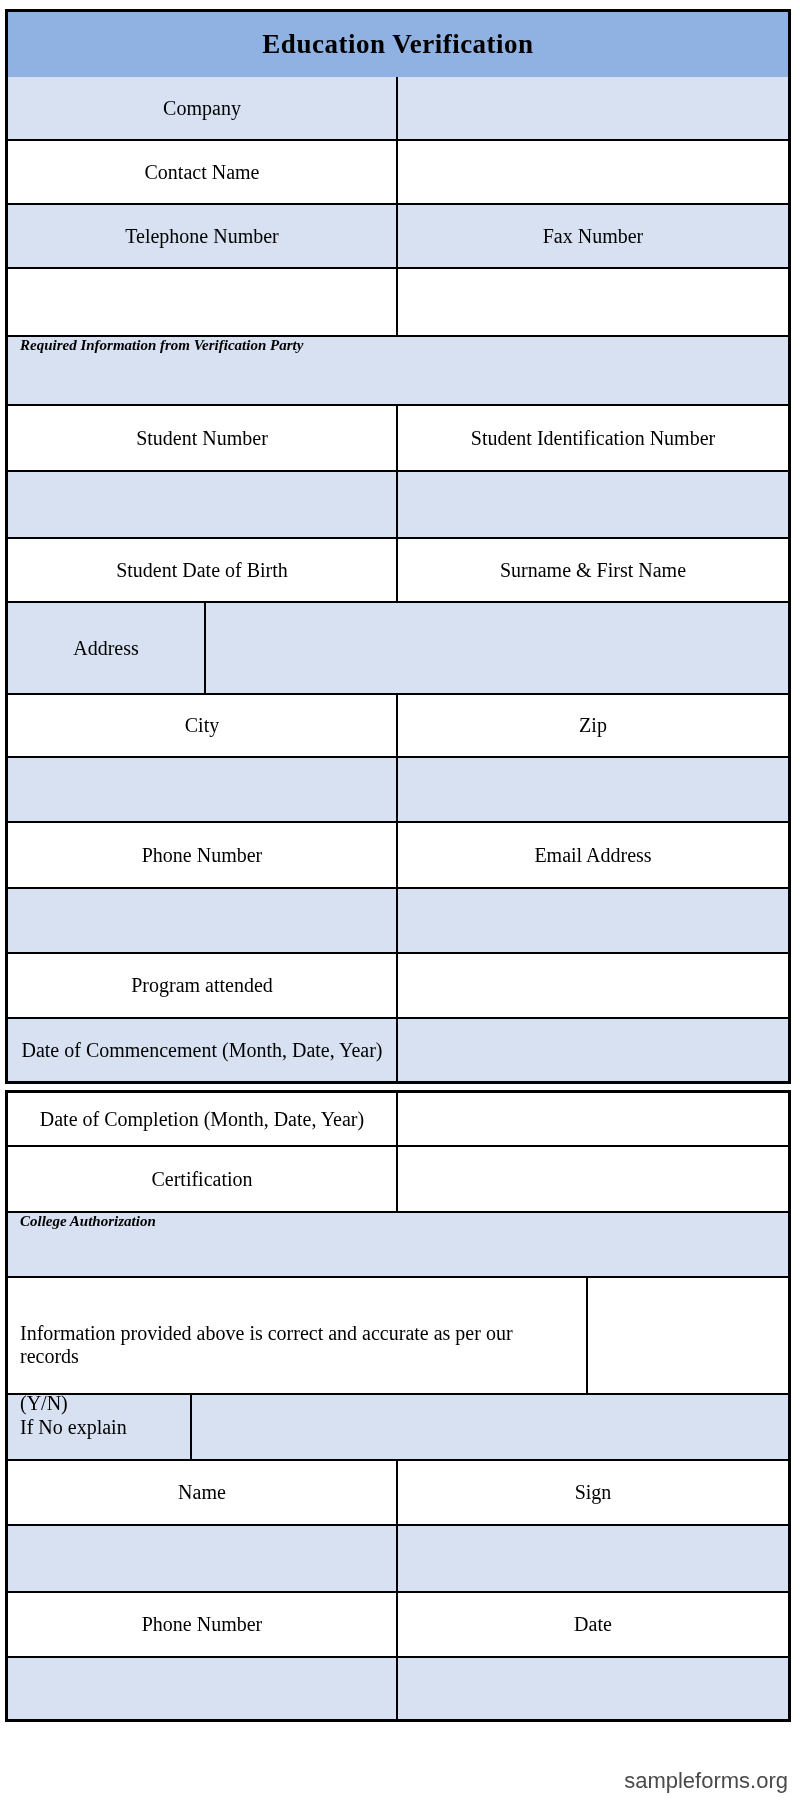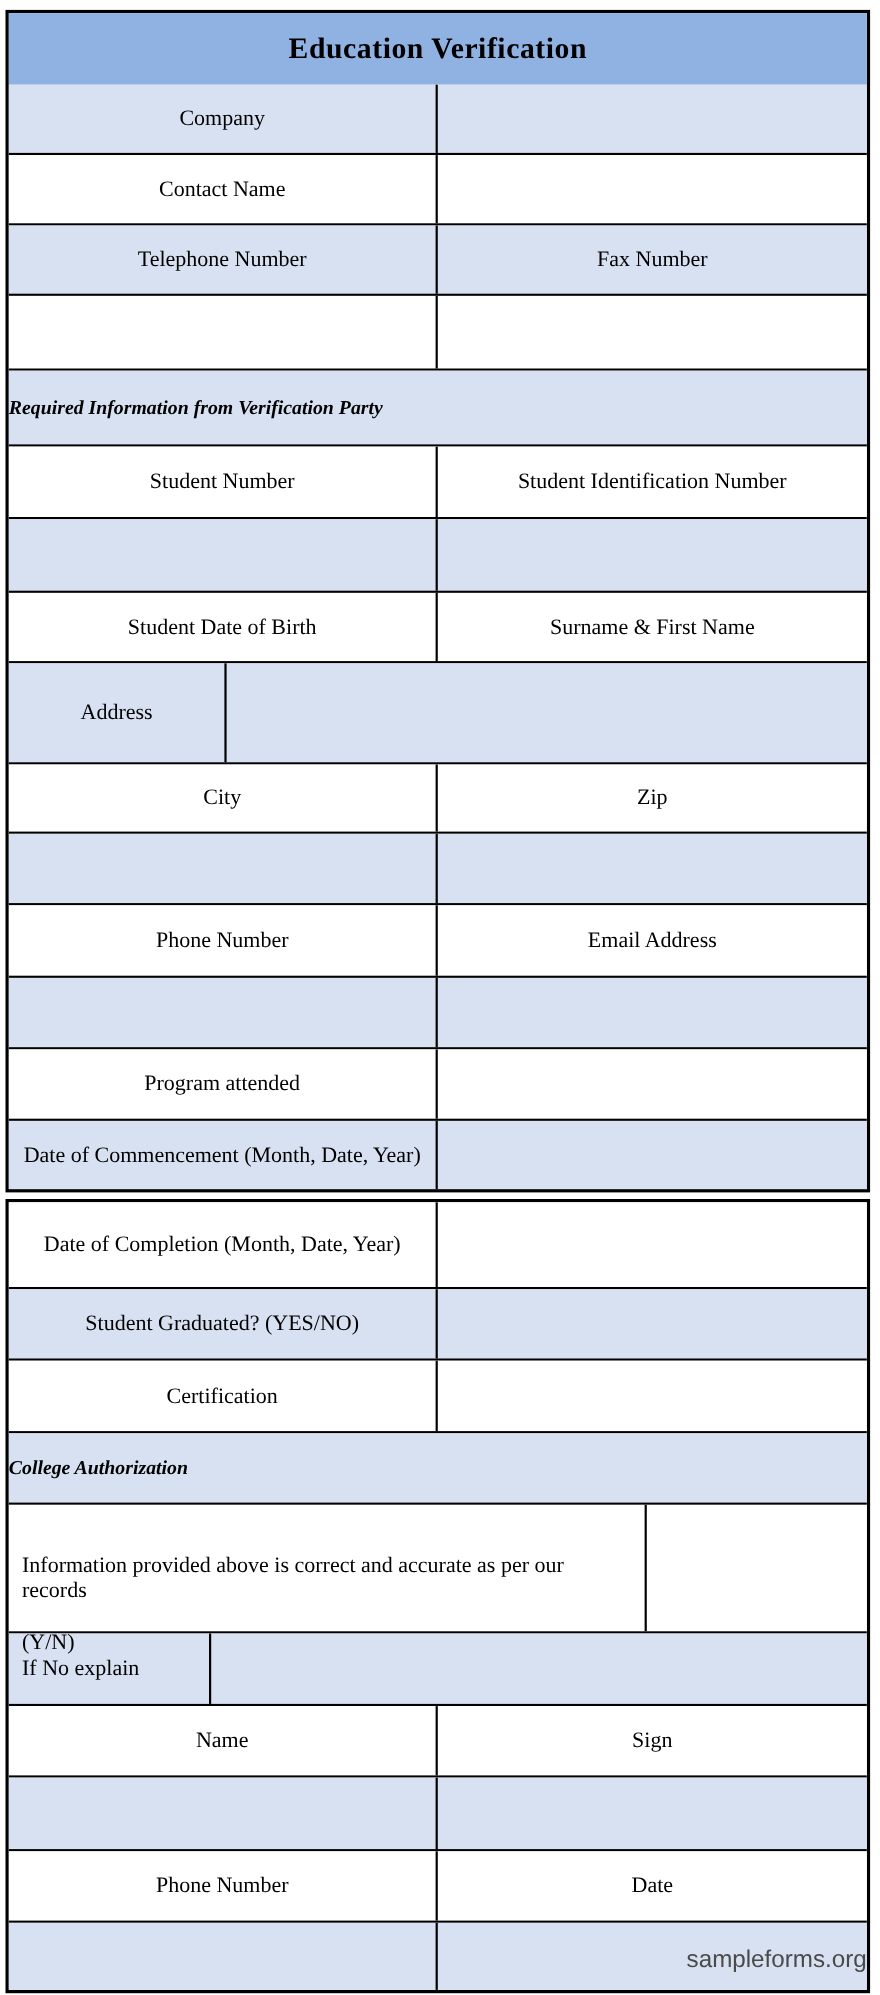--- a/index.html
+++ b/index.html
@@ -34,22 +34,22 @@
   .cell-l{
     width:388px;flex:0 0 auto;display:flex;align-items:center;justify-content:center;
     font-size:20px;text-align:center;padding:2px 6px;
   }
   .cell-r{
     flex:1 1 auto;border-left:2px solid var(--c-border);
     display:flex;align-items:center;justify-content:center;
     font-size:20px;text-align:center;padding:2px 20px;
   }
   .section-row{
-    display:flex;align-items:center;justify-content:flex-start;
-    font-size:18px;font-weight:bold;font-style:italic;
+    display:flex;justify-content:flex-start;
+    font-size:15px;font-weight:bold;font-style:italic;padding-left:12px;
   }
   
   .div-address .cell-l{width:196px;}
   .div-info .cell-l{width:578px;}
   .div-ifno .cell-l{width:182px;justify-content:flex-start;padding-left:12px;text-align:center;}
   .info-lines{
     flex-direction:column;align-items:flex-start;justify-content:flex-start;
     text-align:left;padding:22px 12px 0 12px;gap:24px;margin-top:22px;
   }
   .watermark{
@@ -138,29 +138,25 @@
 
   <div class="row bg-blue" style="height:62px">
     <div class="cell-l">Date of Commencement (Month, Date, Year)</div>
     <div class="cell-r"></div>
   </div>
 
 </div>
 
 <div class="form-table" id="table2">
 
-  <div class="row bg-white" style="height:79px">
+  <div class="row bg-white" style="height:54px">
     <div class="cell-l">Date of Completion (Month, Date, Year)</div>
     <div class="cell-r"></div>
   </div>
 
-  <div class="row bg-blue" style="height:65px">
-    <div class="cell-l">Student Graduated? (YES/NO)</div>
-    <div class="cell-r"></div>
-  </div>
 
   <div class="row bg-white" style="height:66px">
     <div class="cell-l">Certification</div>
     <div class="cell-r"></div>
   </div>
 
   <div class="section-row bg-blue row" style="height:65px">
     <span>College Authorization</span>
   </div>
 

